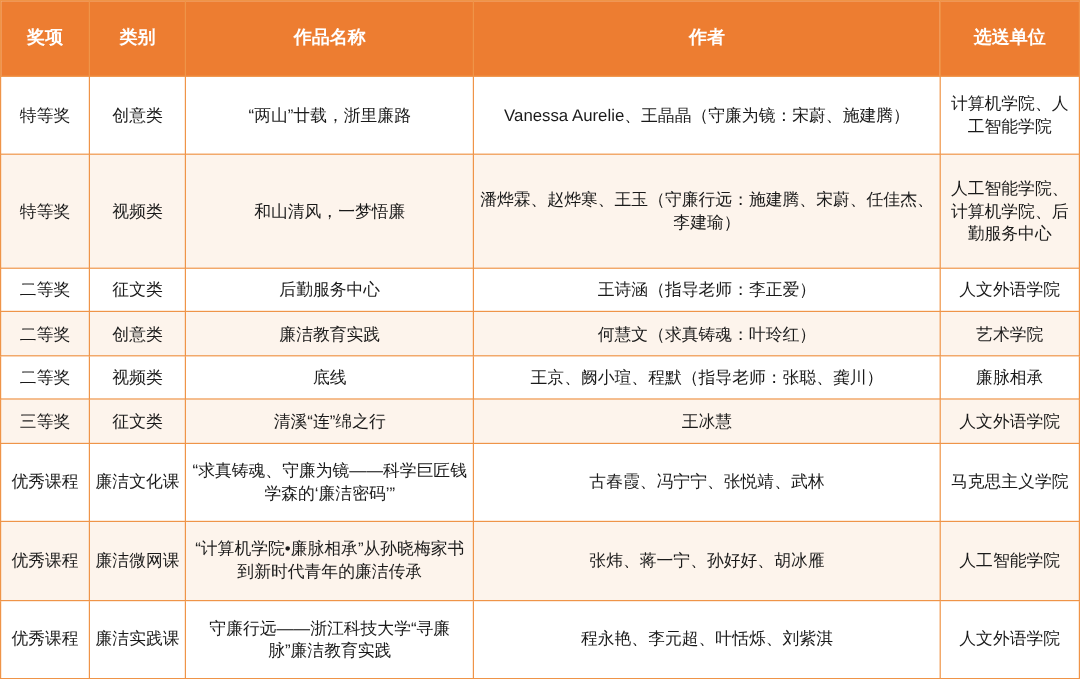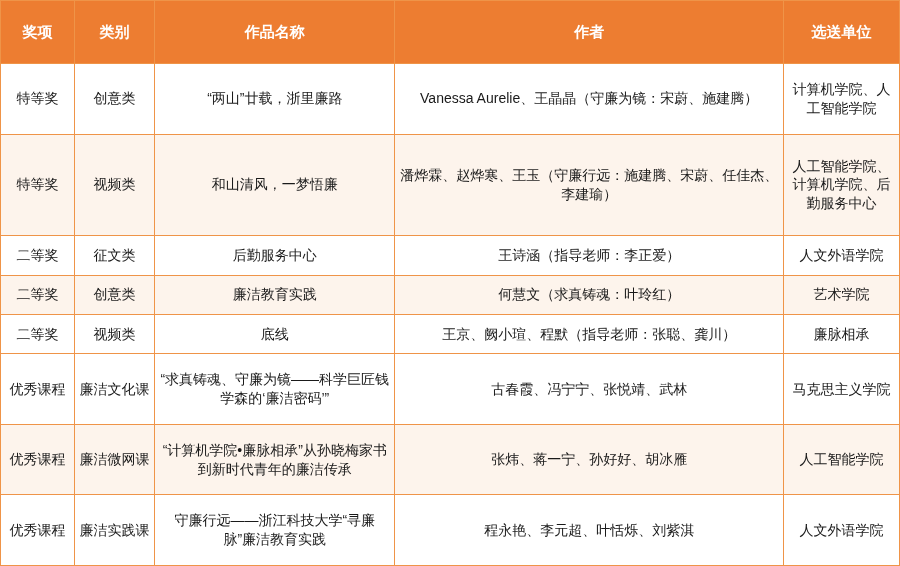--- a/index.html
+++ b/index.html
@@ -111,20 +111,27 @@
       <td class="c-authors">何慧文（求真铸魂：叶玲红）</td>
       <td class="c-unit">艺术学院</td>
     </tr>
     <tr class="row-even">
       <td class="c-award">二等奖</td>
       <td class="c-category">视频类</td>
       <td class="c-title">底线</td>
       <td class="c-authors">王京、阙小瑄、程默（指导老师：张聪、龚川）</td>
       <td class="c-unit">廉脉相承</td>
     </tr>
+    <tr class="row-odd">
+      <td class="c-award">三等奖</td>
+      <td class="c-category">征文类</td>
+      <td class="c-title">清溪“连”绵之行</td>
+      <td class="c-authors">王冰慧</td>
+      <td class="c-unit">人文外语学院</td>
+    </tr>
     <tr class="row-even">
       <td class="c-award small">优秀课程</td>
       <td class="c-category small">廉洁文化课</td>
       <td class="c-title small">“求真铸魂、守廉为镜——科学巨匠钱学森的‘廉洁密码’”</td>
       <td class="c-authors">古春霞、冯宁宁、张悦靖、武林</td>
       <td class="c-unit">马克思主义学院</td>
     </tr>
     <tr class="row-odd">
       <td class="c-award small">优秀课程</td>
       <td class="c-category small">廉洁微网课</td>

